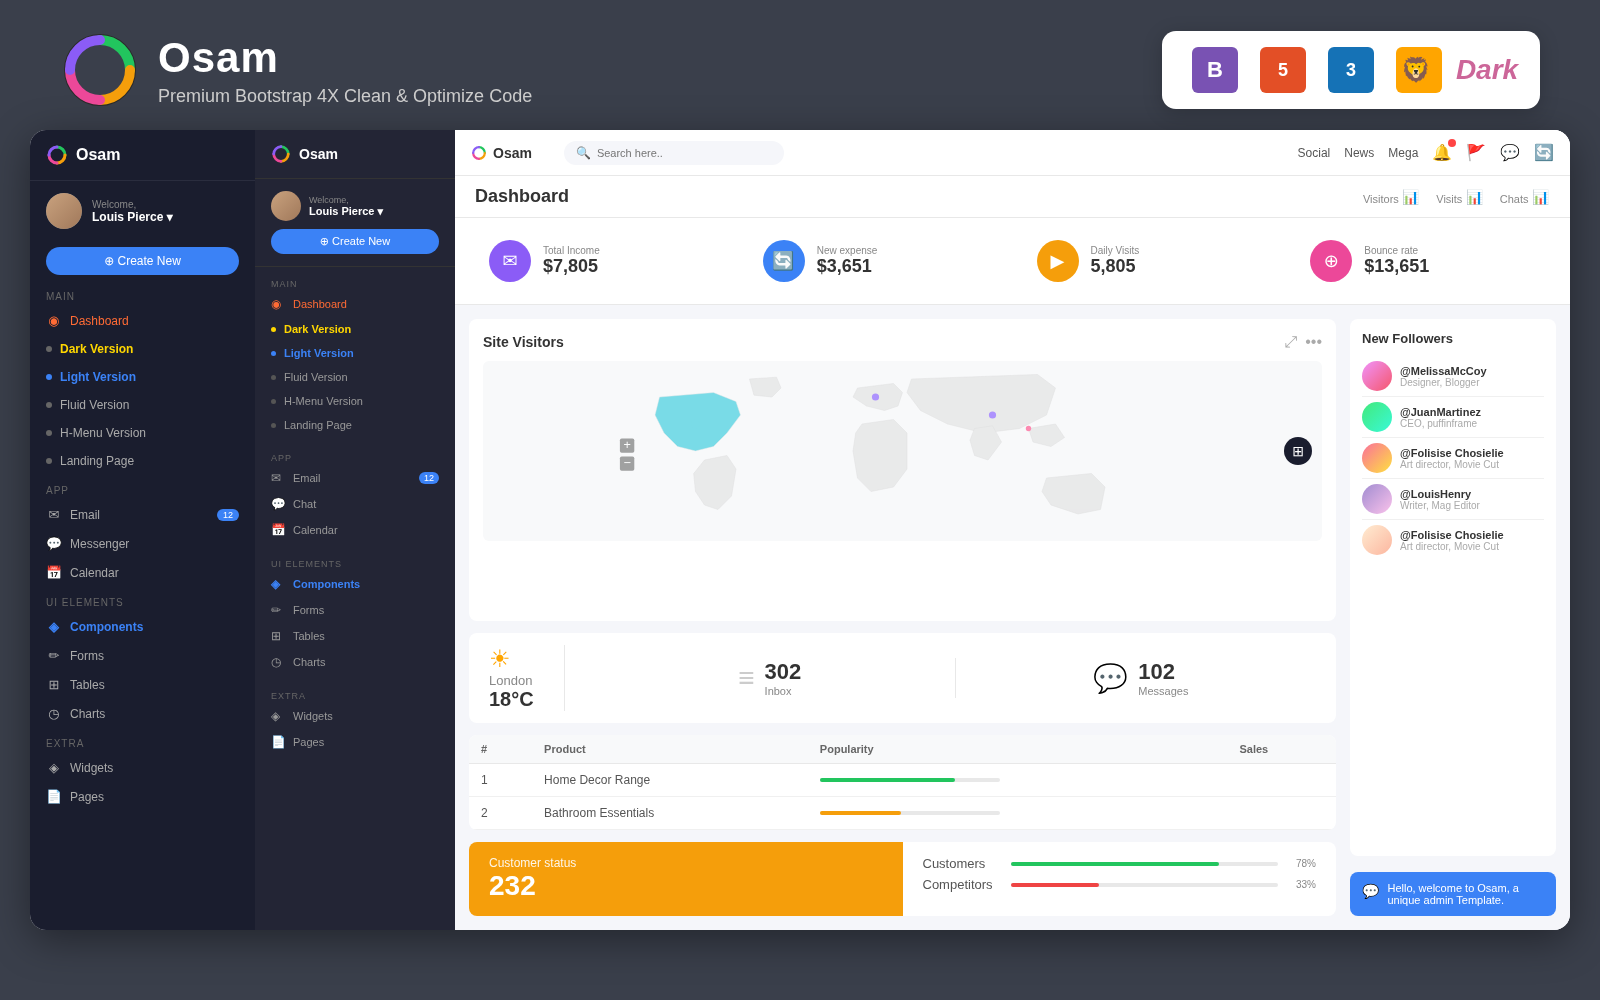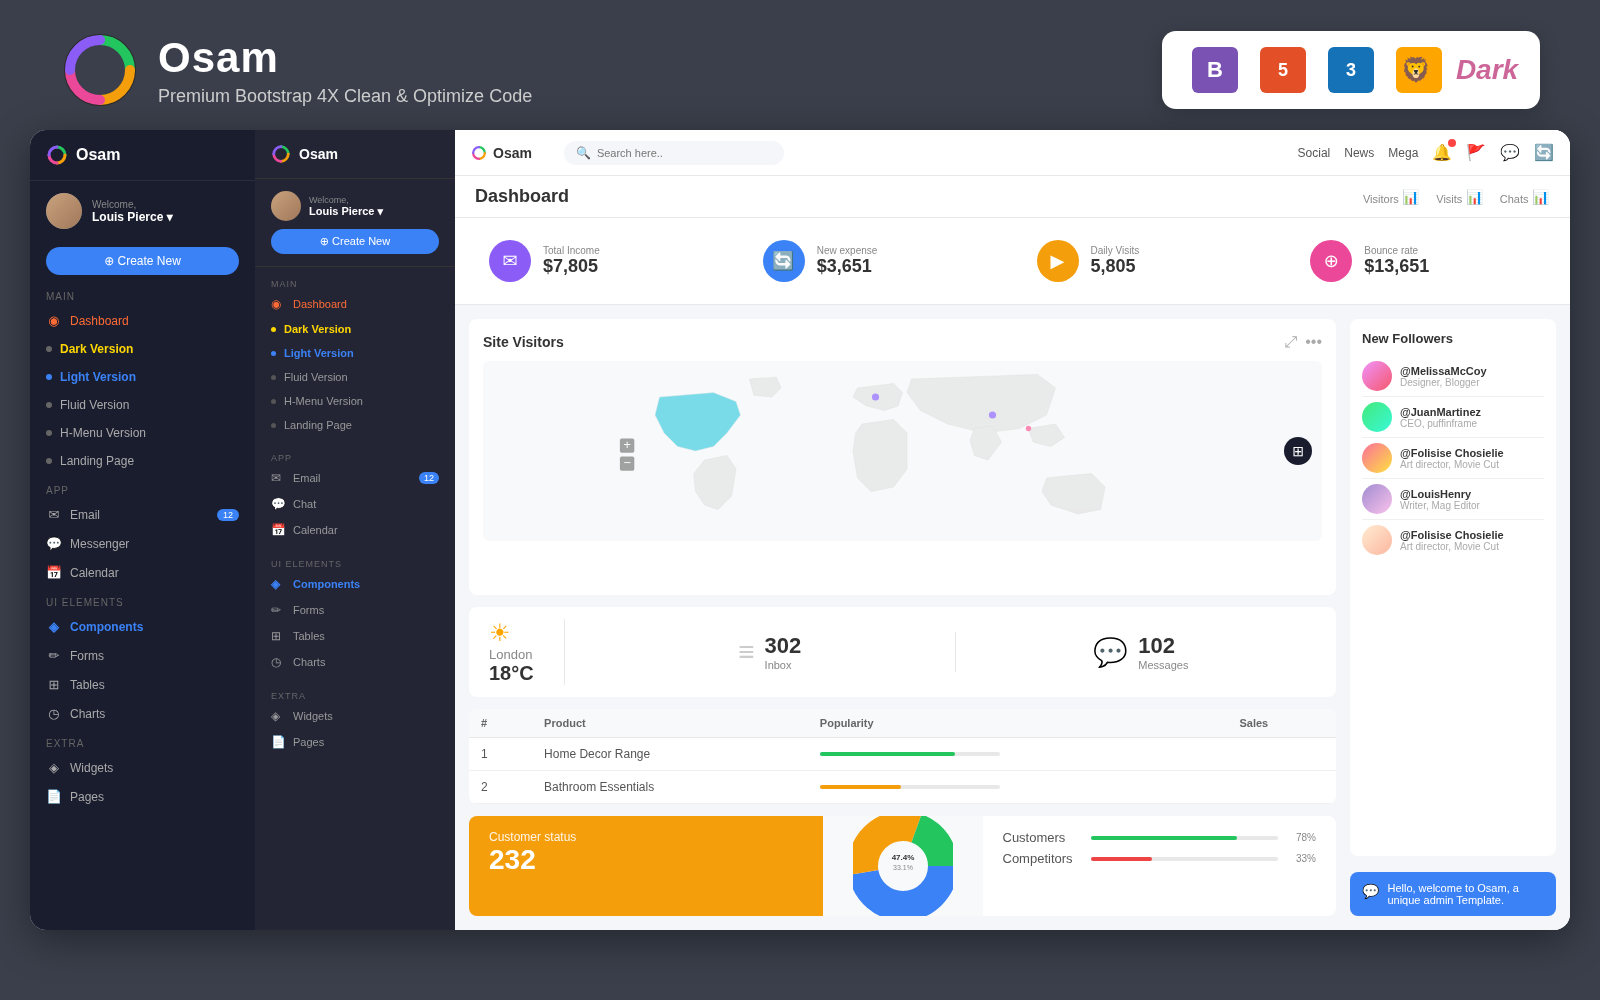--- a/index.html
+++ b/index.html
@@ -977,32 +977,20 @@
             </tbody>
           </table>
         </div>
 
         <div style="display:flex;gap:0;overflow:hidden;border-radius:8px;">
           <div style="background:#f59e0b;flex:1;padding:14px 20px;color:#fff;">
             <div style="font-size:12px;opacity:0.9;">Customer status</div>
             <div style="font-size:28px;font-weight:800;">232</div>
           </div>
 
-          <div style="width:160px;background:#f8f9fa;display:flex;align-items:center;justify-content:center;">
-            <svg width="100" height="100" viewBox="0 0 100 100">
-
-              <circle cx="50" cy="50" r="40" fill="transparent" stroke="#3b82f6" stroke-width="30" stroke-dasharray="119 252" stroke-dashoffset="0"></circle>
-
-              <circle cx="50" cy="50" r="40" fill="transparent" stroke="#f59e0b" stroke-width="30" stroke-dasharray="83 252" stroke-dashoffset="-119"></circle>
-
-              <circle cx="50" cy="50" r="40" fill="transparent" stroke="#22c55e" stroke-width="30" stroke-dasharray="50 252" stroke-dashoffset="-202"></circle>
-              <text x="50" y="44" text-anchor="middle" font-size="8" fill="#333" font-weight="600">47.4%</text>
-              <text x="50" y="54" text-anchor="middle" font-size="7" fill="#888">33.1%</text>
-            </svg>
-          </div>
           <div style="flex:1;background:#fff;padding:14px 20px;">
             <div class="competitor-row">
               <span class="competitor-label">Customers</span>
               <div class="competitor-bar">
                 <div class="competitor-fill green" style="width:78%"></div>
               </div>
               <span class="competitor-pct">78%</span>
             </div>
             <div class="competitor-row">
               <span class="competitor-label">Competitors</span>

